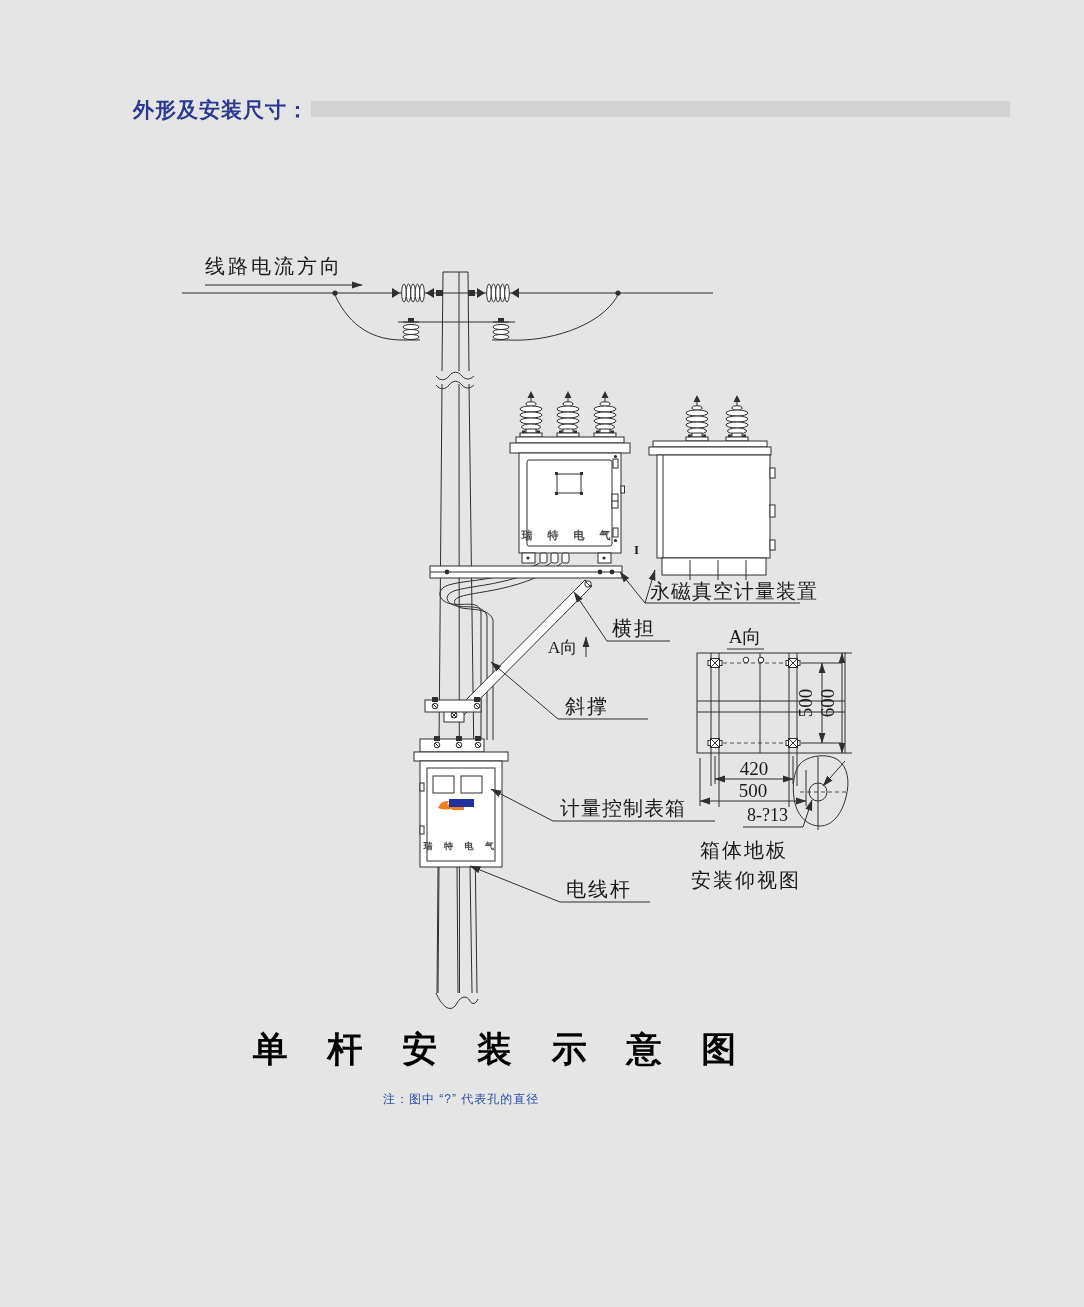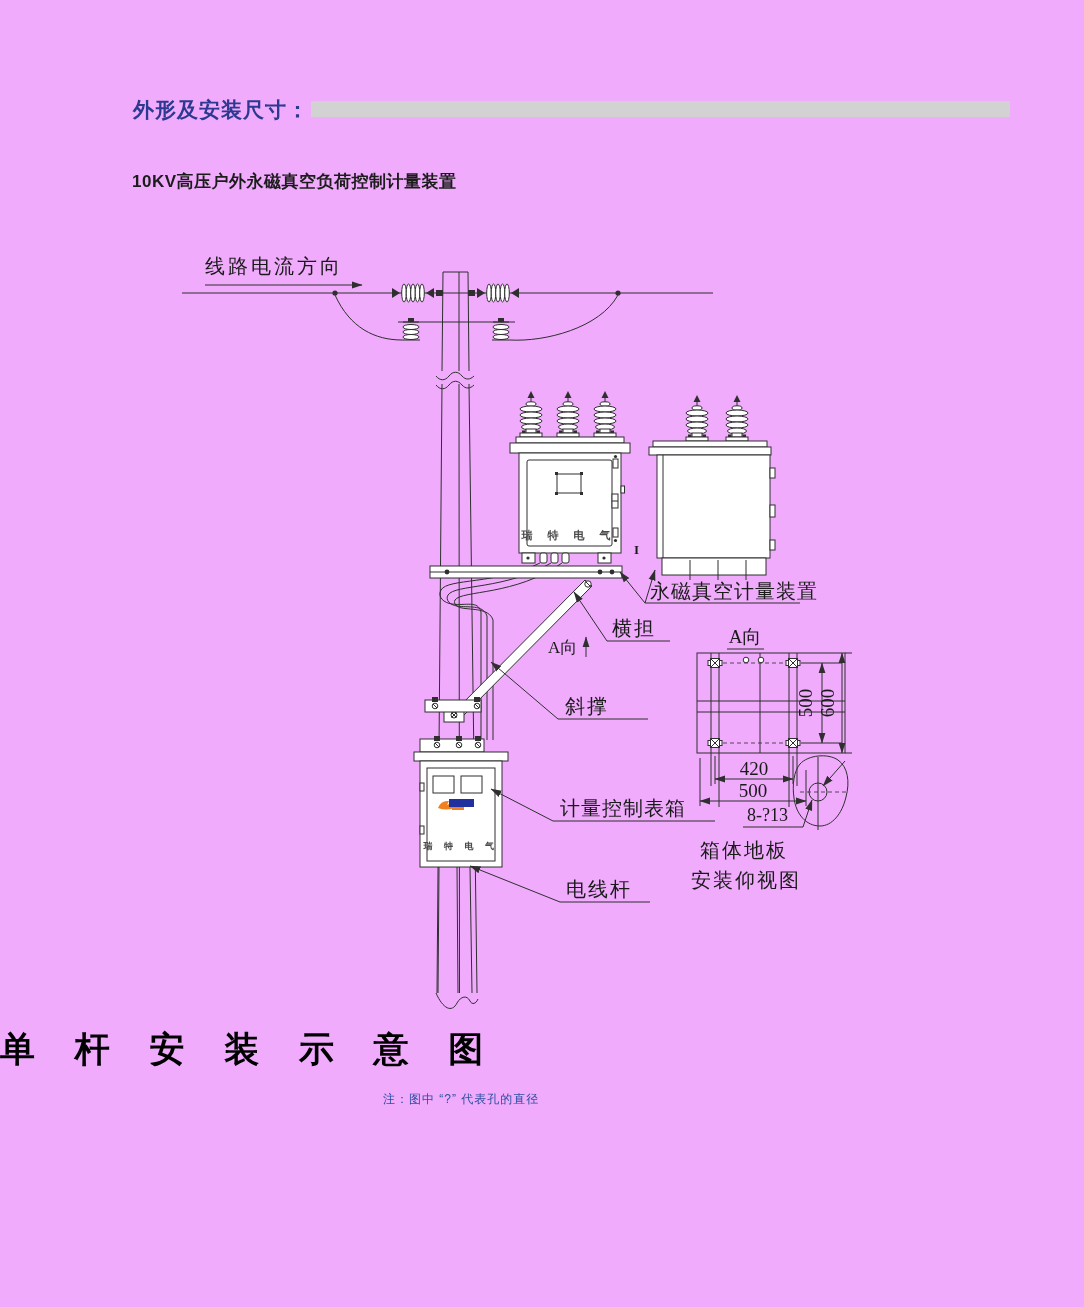--- a/index.html
+++ b/index.html
@@ -1,41 +1,40 @@
 <!DOCTYPE html>
 <html><head>
 <meta charset="utf-8">
 <style>
   html,body{margin:0;padding:0;background:#ffffff;}
-  #page{position:relative;width:1084px;height:1307px;background:#f0abfc;overflow:hidden;
+  #page{position:relative;width:1084px;height:1307px;background:#e5e5e5;overflow:hidden;
         font-family:"Liberation Sans","DejaVu Sans",sans-serif;}
   .hdr{position:absolute;left:133px;top:96px;font-size:21px;font-weight:bold;color:#2b3990;letter-spacing:1px;}
   .hdr-bar{position:absolute;left:311px;top:101px;width:699px;height:16px;background:#d2d2d2;}
   .subtitle{position:absolute;left:132px;top:170px;font-size:17px;font-weight:600;color:#1c1c1c;letter-spacing:0.5px;}
-  .main-title{position:absolute;left:0;top:1026px;width:1004px;
+  .main-title{position:absolute;left:0;top:1026px;width:1004px;text-align:center;
               font-size:35px;font-weight:bold;color:#000;letter-spacing:15px;}
   .note{position:absolute;left:383px;top:1091px;font-size:12px;color:#2b4fa3;letter-spacing:1px;}
   svg{position:absolute;left:0;top:240px;}
   svg .ln{stroke:#2f2f2f;stroke-width:1;fill:none;}
   svg .lnw{stroke:#2f2f2f;stroke-width:1;fill:#ffffff;}
   svg .fl{fill:#2f2f2f;stroke:none;}
   svg .dash{stroke:#2f2f2f;stroke-width:0.8;fill:none;stroke-dasharray:4 3;}
   svg text{fill:#1a1a1a;font-family:"Liberation Serif","DejaVu Serif",serif;}
   svg .cad{font-size:20px;}
   svg .dim{font-size:19px;}
   svg .brand{font-family:"Liberation Sans","DejaVu Sans",sans-serif;fill:#4a4a4a;font-weight:bold;}
 </style>
 </head>
 <body>
 
 <div id="page">
 
   <div class="hdr">外形及安装尺寸：</div>
   <div class="hdr-bar"></div>
-  <div class="subtitle">10KV高压户外永磁真空负荷控制计量装置</div>
 
   <svg width="1084" height="775" viewBox="0 240 1084 775">
     <defs>
       <marker id="arr" viewBox="0 0 10 10" refX="9.5" refY="5" markerWidth="11" markerHeight="11" orient="auto-start-reverse">
         <path d="M0,1.8 L10,5 L0,8.2 Z" fill="#2f2f2f"></path>
       </marker>
       <g id="bushing">
         <path d="M-3.5,7 L0,0 L3.5,7 Z" class="fl"></path>
         <line x1="0" y1="7" x2="0" y2="11" class="ln"></line>
         <ellipse cx="0" cy="13" rx="5" ry="2.2" class="lnw"></ellipse>

